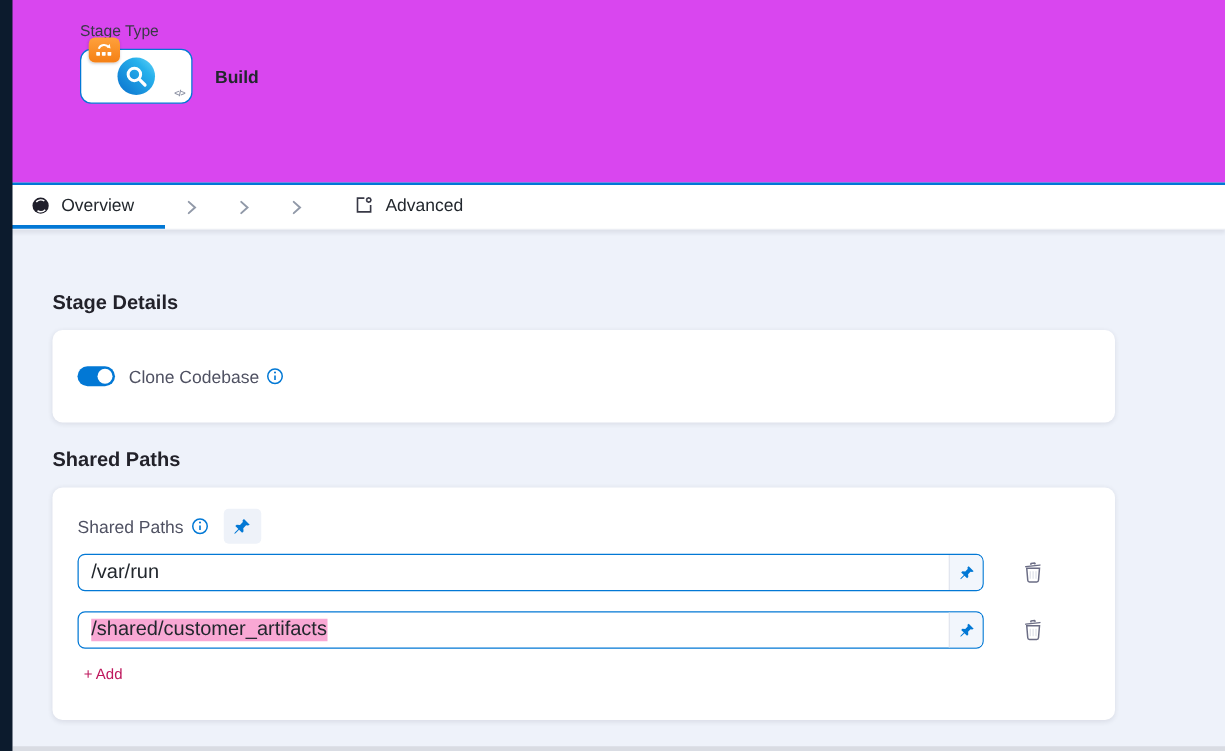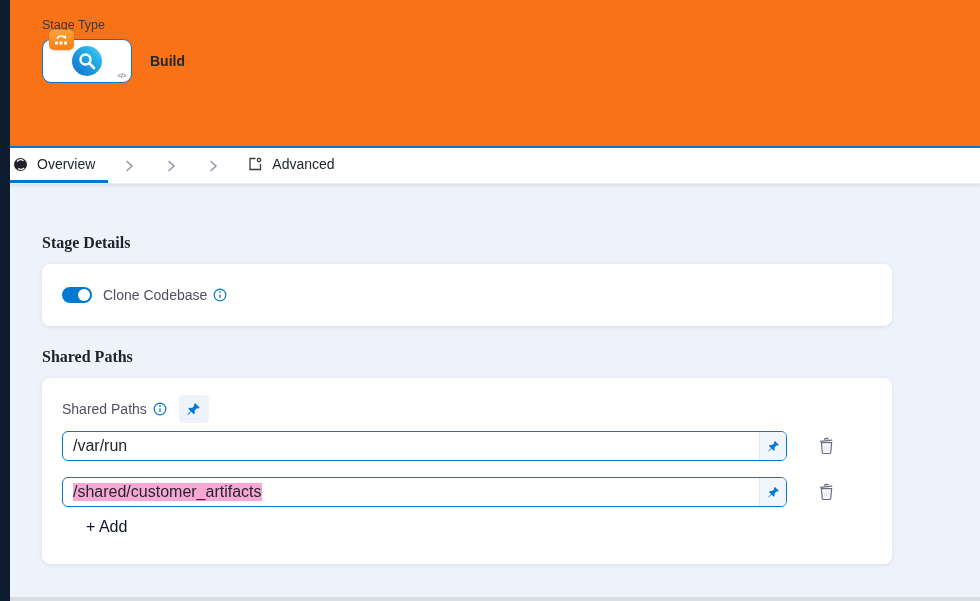--- a/index.html
+++ b/index.html
@@ -5,21 +5,21 @@
   html,body{margin:0;padding:0;}
   body{
     width:980px;height:601px;overflow:hidden;
     font-family:"Liberation Sans",sans-serif;
     background:#eef2fa;
   }
   .app{position:relative;width:980px;height:601px;}
   .left-strip{position:absolute;left:0;top:0;width:10px;height:601px;background:#0c1b2d;z-index:20;}
 
   
-  .top-band{height:146px;background:#f97316;box-sizing:border-box;padding:18px 0 0 42px;}
+  .top-band{height:146px;background:#d946ef;box-sizing:border-box;padding:18px 0 0 64px;}
   .stage-type-label{font-size:12.5px;color:#383946;margin-bottom:7px;}
   .stage-row{display:flex;align-items:center;font-weight:bold;}
   .stage-card{
     position:relative;width:90px;height:44px;background:#fff;
     border:1.6px solid #0278d5;border-radius:9px;
     display:flex;align-items:center;justify-content:center;box-sizing:border-box;
   }
   .ci-badge{
     position:absolute;top:-10px;left:6px;width:25px;height:20px;border-radius:5px;
     background:linear-gradient(180deg,#ffa13c,#f58014);
@@ -33,30 +33,30 @@
   .code-glyph{position:absolute;right:5px;bottom:3px;font-size:7px;color:#8e93a4;letter-spacing:-.5px;}
   .stage-name{margin-left:18px;font-size:14px;color:#22272d;}
 
   
   .divider-blue{height:2px;background:#0278d5;}
   .tabbar{
     height:36px;background:#ffffff;display:flex;align-items:stretch;
     border-bottom:1px solid #eceef4;box-shadow:0 2px 3px rgba(40,41,61,.09);
     position:relative;z-index:5;box-sizing:border-box;
   }
-  .tab{display:flex;align-items:center;gap:9px;padding:0 13px;font-size:14px;color:#22272d;
+  .tab{display:flex;align-items:center;gap:9px;padding:0 25px;font-size:14px;color:#22272d;
     border-bottom:3px solid transparent;cursor:pointer;white-space:nowrap;}
   .tab.active{border-bottom-color:#0278d5;}
   .tab-sep{display:flex;align-items:center;margin:0 14px;}
 
   
   .content{height:417px;box-sizing:border-box;background:#eef2fa;padding:50px 0 0 42px;position:relative;}
-  .section-heading{font-size:16px;font-weight:bold;color:#22222a;margin:0 0 12px 0;font-family:Liberation Serif, serif;}
+  .section-heading{font-size:16px;font-weight:bold;color:#22222a;margin:0 0 12px 0;}
   .card{width:850px;background:#fff;border-radius:8px;box-shadow:0 1px 4px rgba(40,41,61,.10);box-sizing:border-box;}
-  .card.details{height:62px;display:flex;align-items:center;padding-left:20px;margin-bottom:22px;}
+  .card.details{height:74px;display:flex;align-items:center;padding-left:20px;margin-bottom:22px;}
   .toggle{position:relative;width:30px;height:16px;border-radius:9px;background:#0278d5;cursor:pointer;flex:0 0 auto;}
   .toggle .knob{position:absolute;top:2px;right:2px;width:12px;height:12px;border-radius:50%;background:#fff;}
   .toggle-label{margin-left:11px;font-size:14px;color:#4f5162;}
   .info-icon{margin-left:6px;display:inline-flex;align-items:center;}
 
   .card.paths{padding:17px 20px 18px 20px;min-height:186px;}
   .field-label-row{display:flex;align-items:center;height:28px;margin-bottom:8px;}
   .field-label{font-size:14px;color:#4f5162;}
   .pin-chip{margin-left:12px;width:30px;height:28px;border:none;border-radius:4px;background:#eef2f9;
     display:flex;align-items:center;justify-content:center;cursor:pointer;padding:0;}
@@ -64,21 +64,21 @@
   .path-row.second{margin-bottom:11px;}
   .path-input{
     width:725px;height:30px;border:1.6px solid #0278d5;border-radius:6px;background:#fff;
     display:flex;align-items:stretch;box-sizing:border-box;overflow:hidden;
   }
   .path-value{flex:1;display:flex;align-items:center;padding-left:10px;font-size:16px;color:#22272d;}
   .path-value .sel{background:#f9a8d4;}
   .pin-seg{width:27px;border:none;border-left:1px solid #e2e6ef;background:#f2f6fc;
     display:flex;align-items:center;justify-content:center;cursor:pointer;padding:0;}
   .trash-btn{margin-left:30px;background:none;border:none;padding:0;cursor:pointer;display:flex;align-items:center;}
-  .add-link{display:inline-block;margin-left:24px;font-size:16px;color:#0f172a;cursor:pointer;}
+  .add-link{display:inline-block;margin-left:5px;font-size:12px;color:#be185d;cursor:pointer;}
 
   .bottom-strip{position:absolute;left:10px;right:0;bottom:0;height:4px;background:#d9dce3;z-index:15;}
 </style>
 </head>
 <body>
 
 <div class="app">
   <div class="left-strip"></div>
 
   <div class="top-band">

